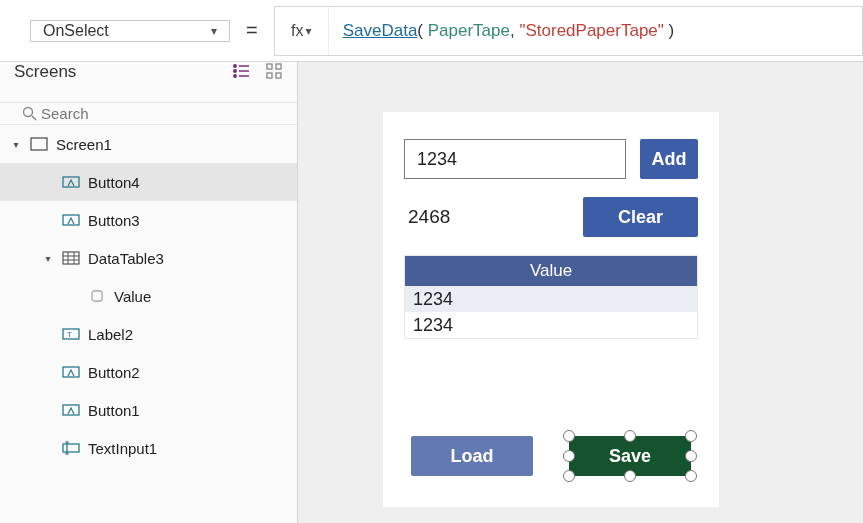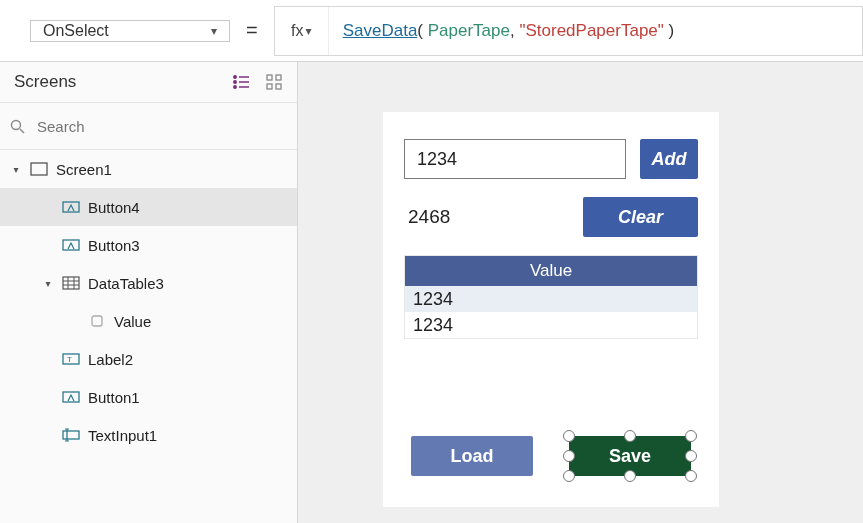--- a/index.html
+++ b/index.html
@@ -17,40 +17,40 @@
   .tok-fn { color: #1c6b9c; text-decoration: underline; }
   .tok-id { color: #338e6f; }
   .tok-str { color: #c1403b; }
   .tok-punc { color: #333; }
 
   
   .main { display: flex; height: calc(523px - 62px); }
 
   
   .tree-panel { width: 298px; background: #fafafa; border-right: 1px solid #d6d6d6; display: flex; flex-direction: column; }
-  .tree-header { height: 40px; display: flex; align-items: center; justify-content: space-between; padding: 0 14px; font-size: 17px; color: #333; }
+  .tree-header { height: 40px; display: flex; align-items: flex-start; justify-content: space-between; padding: 0 14px; font-size: 17px; color: #333; }
   .tree-header .icons { display: flex; gap: 14px; }
   .hicon { width: 18px; height: 18px; display: flex; align-items: center; justify-content: center; color: #7b2f7b; }
-  .search-row { height: 48px; border-top: 1px solid #e5e5e5; border-bottom: 1px solid #e5e5e5; display: flex; align-items: center; padding: 0 10px; gap: 12px; color: #888; background: #fafafa; }
+  .search-row { height: 23px; border-top: 1px solid #e5e5e5; border-bottom: 1px solid #e5e5e5; display: flex; align-items: center; padding: 0 22px; gap: 4px; color: #888; background: #fafafa; }
   .search-input { border: none; background: transparent; font-size: 15px; color: #666; flex: 1; outline: none; }
   .tree { flex: 1; overflow: auto; }
   .tree-row { display: flex; align-items: center; height: 38px; font-size: 15px; color: #222; padding-left: 10px; gap: 8px; }
   .tree-row.selected { background: #e5e5e5; }
   .tree-row .caret { width: 12px; display: inline-flex; justify-content: center; color: #555; font-size: 10px; }
   .tree-row .indent1 { width: 24px; }
   .tree-row .indent3 { width: 70px; }
   .ticon { width: 18px; height: 14px; display: inline-flex; align-items: center; justify-content: center; }
 
   
   .canvas-area { flex: 1; background: #efefef; position: relative; padding-top: 50px; padding-left: 85px; }
   .app-frame { width: 336px; height: 395px; background: #fff; padding: 26px 20px 20px 20px; position: relative; border: 1px solid #fff; }
   .row1 { display: flex; gap: 14px; align-items: center; }
   .textinput { width: 222px; height: 40px; border: 1px solid #7b7b7b; font-size: 18px; padding: 0 12px; color: #222; }
   .btn { height: 40px; border: none; color: #fff; font-size: 18px; font-weight: 600; background: #3d5da7; display: flex; align-items: center; justify-content: center; border-radius: 2px; }
-  .btn-wide { width: 115px; font-style: italic; }
+  .btn-wide { width: 115px; }
   .row2 { display: flex; justify-content: space-between; align-items: center; margin-top: 18px; padding-left: 4px; }
   .label-out { font-size: 19px; color: #222; }
 
   .datatable { margin-top: 18px; border: 1px solid #e8e8e8; }
   .dt-head { background: #485e96; color: #fff; text-align: center; font-size: 17px; height: 30px; line-height: 30px; }
   .dt-row { font-size: 18px; padding: 0 8px; height: 26px; line-height: 26px; color: #222; }
   .dt-row.alt { background: #e9edf4; }
 
   .bottom-btns { position: absolute; bottom: 30px; left: 0; right: 0; display: flex; justify-content: center; gap: 36px; }
   .btn-load { width: 122px; background: #6279b1; }
@@ -192,20 +192,31 @@
         </div>
         <div class="tree-row">
           <span class="indent1"></span>
           <span class="caret"></span>
           <span class="ticon">
             <svg width="18" height="14" viewBox="0 0 18 14">
               <rect x="1" y="2" width="16" height="10" stroke="#2b7a8e" fill="none" stroke-width="1.3"></rect>
               <path d="M6 11 L9 5 L12 11" stroke="#2b7a8e" fill="none" stroke-width="1.2"></path>
             </svg>
           </span>
+          <span>Button2</span>
+        </div>
+        <div class="tree-row">
+          <span class="indent1"></span>
+          <span class="caret"></span>
+          <span class="ticon">
+            <svg width="18" height="14" viewBox="0 0 18 14">
+              <rect x="1" y="2" width="16" height="10" stroke="#2b7a8e" fill="none" stroke-width="1.3"></rect>
+              <path d="M6 11 L9 5 L12 11" stroke="#2b7a8e" fill="none" stroke-width="1.2"></path>
+            </svg>
+          </span>
           <span>Button1</span>
         </div>
         <div class="tree-row">
           <span class="indent1"></span>
           <span class="caret"></span>
           <span class="ticon">
             <svg width="18" height="14" viewBox="0 0 18 14">
               <rect x="1" y="3" width="16" height="8" stroke="#2b7a8e" fill="none" stroke-width="1.3"></rect>
               <line x1="5" y1="1" x2="5" y2="13" stroke="#2b7a8e" stroke-width="1.3"></line>
               <line x1="3" y1="1" x2="7" y2="1" stroke="#2b7a8e"></line>

